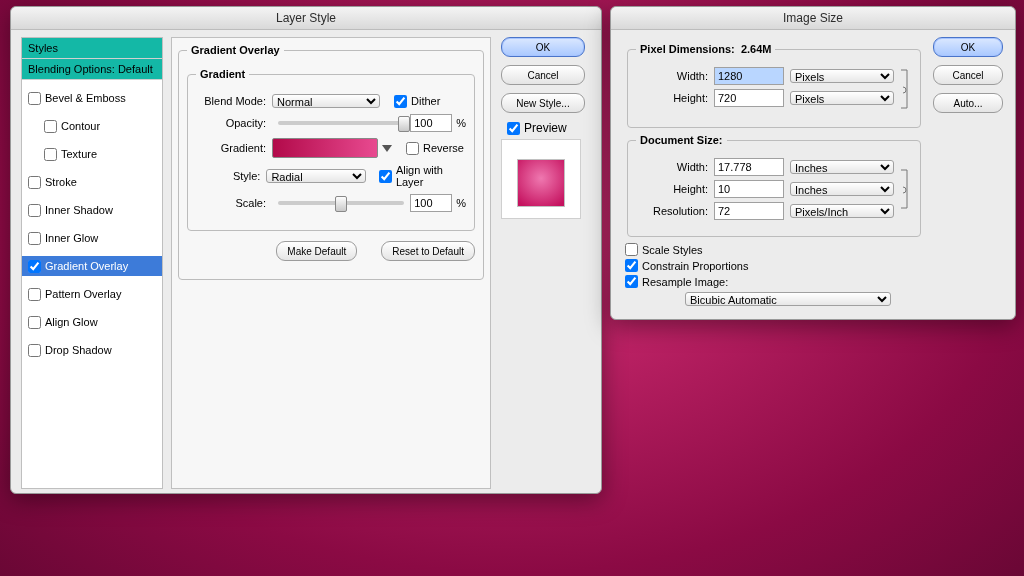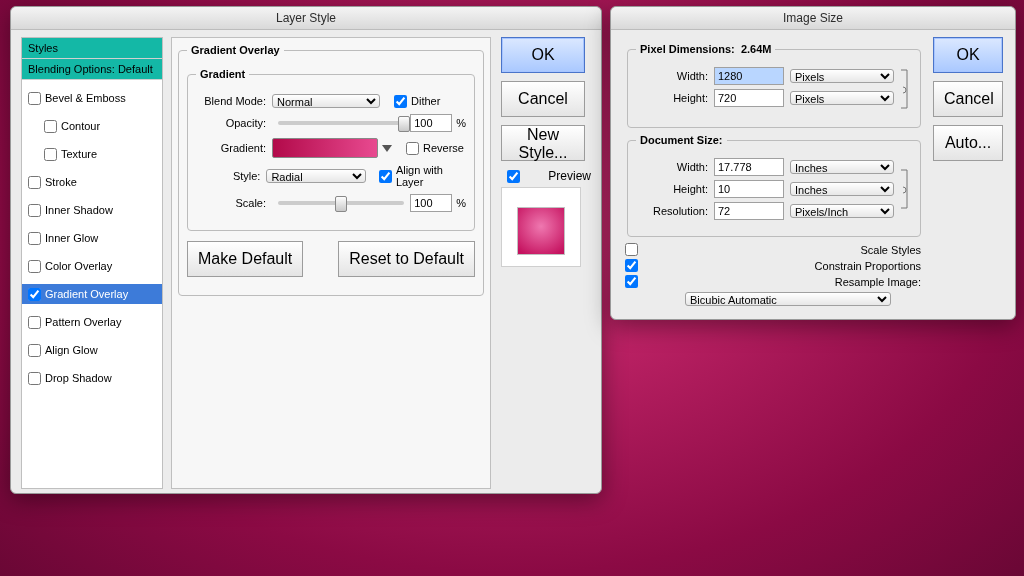--- a/index.html
+++ b/index.html
@@ -21,27 +21,27 @@
 .frow{display:flex;align-items:center;margin:6px 0;}
 .lbl{width:70px;text-align:right;margin-right:6px;}
 select.sel{height:14px;border:1px solid #a0a0a0;border-radius:3px;background:linear-gradient(#fff,#e7e7e7);font-size:11px;}
 .gradbar{height:18px;border:1px solid #888;border-radius:2px;background:linear-gradient(to right,#b20a4a 0%,#e84a90 100%);}
 .tri{width:0;height:0;border-left:5px solid transparent;border-right:5px solid transparent;border-top:7px solid #555;margin-left:4px;}
 input.tnum{width:34px;height:16px;border:1px solid #a0a0a0;text-align:left;padding:0 3px;font-size:11px;}
 .slider{flex:1;height:4px;background:#ccc;border-radius:2px;position:relative;margin:0 6px;}
 .thumb{position:absolute;top:-5px;width:10px;height:14px;background:linear-gradient(#fdfdfd,#c9c9c9);border:1px solid #888;border-radius:2px;}
 .anglewheel{width:32px;height:32px;border:1px solid #999;border-radius:50%;background:radial-gradient(#fff,#e6e6e6);position:relative;margin-right:8px;}
 .anglewheel::after{content:"";position:absolute;left:50%;top:50%;width:14px;height:1px;background:#333;transform-origin:left center;transform:rotate(-50deg);}
-.push{height:36px;border:1px solid #9c9c9c;border-radius:0;background:linear-gradient(#ffffff,#e4e4e4);font-size:16px;padding:0 10px;cursor:default;}
+.push{height:20px;border:1px solid #9c9c9c;border-radius:9px;background:linear-gradient(#ffffff,#e4e4e4);font-size:10px;padding:0 10px;cursor:default;}
 .push.primary{border:1px solid #4a74c9;box-shadow:inset 0 0 0 1px #a7c5ff;background:linear-gradient(#dbe8ff,#a9c8ff);}
 #ls-right{position:absolute;left:490px;top:30px;width:90px;}
 #ls-right .push{display:block;width:84px;margin:0 0 8px;}
 .swatch{width:46px;height:46px;margin:8px auto 0;border:1px solid #c0c0c0;background:radial-gradient(circle at 50% 40%,#ef78b0,#c5125f 90%);}
 .swatchbox{width:78px;height:78px;border:1px solid #cfcfcf;background:#fff;margin-top:4px;display:flex;align-items:center;justify-content:center;}
-.chk{display:flex;align-items:center;justify-content:space-between;}
+.chk{display:flex;align-items:center;}
 .chk input{margin:0 4px 0 0;}
 
 #is{left:610px;top:6px;width:404px;height:312px;}
 #is-main{position:absolute;left:10px;top:30px;width:300px;}
 #is-right{position:absolute;left:322px;top:30px;width:74px;}
 #is-right .push{display:block;width:70px;margin:0 0 8px;}
 .link{width:14px;align-self:stretch;margin-left:4px;}
 .link svg{width:14px;height:100%;}
 .isrow{display:flex;align-items:center;margin:4px 0;}
 .isrow .lbl2{width:72px;text-align:right;margin-right:6px;}
@@ -77,24 +77,20 @@
           <span>Stroke</span>
         </div>
         <div class="row">
           <input type="checkbox" style="">
           <span>Inner Shadow</span>
         </div>
         <div class="row">
           <input type="checkbox" style="">
           <span>Inner Glow</span>
         </div>
-        <div class="row">
-          <input type="checkbox" style="">
-          <span>Color Overlay</span>
-        </div>
         <div class="row sel">
           <input type="checkbox" checked="" style="">
           <span>Gradient Overlay</span>
         </div>
         <div class="row">
           <input type="checkbox" style="">
           <span>Pattern Overlay</span>
         </div>
         <div class="row">
           <input type="checkbox" style="">
@@ -157,21 +153,21 @@
         <div class="frow">
           <span class="lbl">Scale:</span>
           <div class="slider">
               <div class="thumb" style="left:calc(50% - 6px)"></div>
             </div>
           <input class="tnum" value="100" style="">
           <span style="margin-left:4px">%</span>
         </div>
       </fieldset>
 
-      <div class="frow" style="justify-content:space-between;gap:24px;margin-top:10px">
+      <div class="frow" style="justify-content:flex-end;gap:24px;margin-top:10px">
         <button class="push">Make Default</button>
         <button class="push">Reset to Default</button>
       </div>
     </fieldset>
   </div>
 
   <div id="ls-right">
     <button class="push primary">OK</button>
     <button class="push">Cancel</button>
     <button class="push">New Style...</button>

